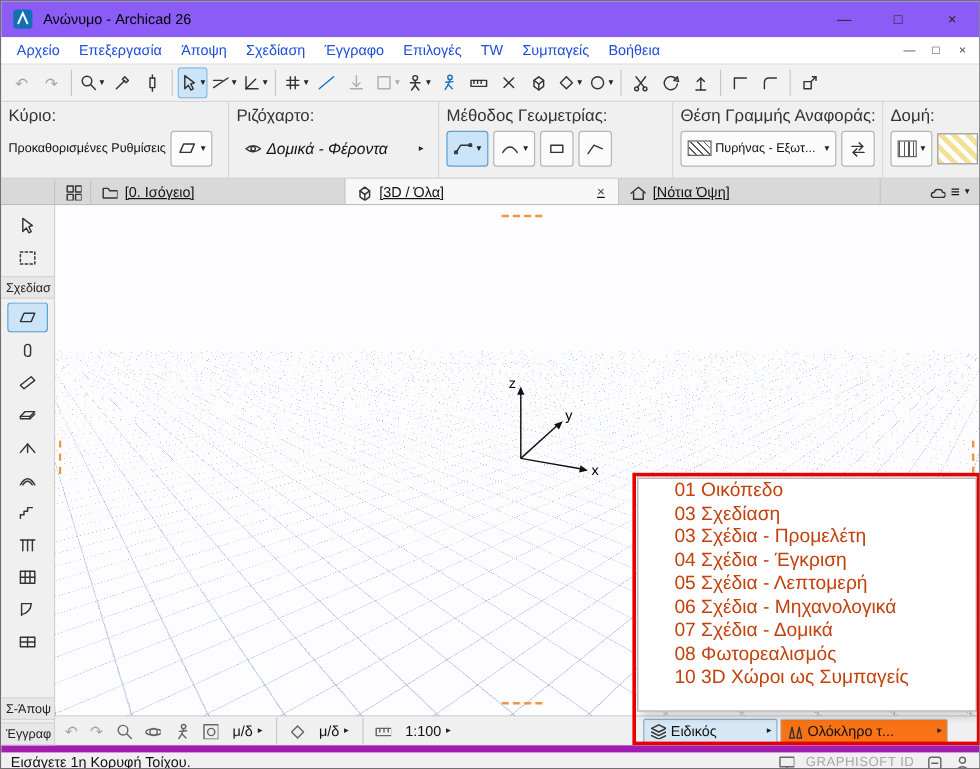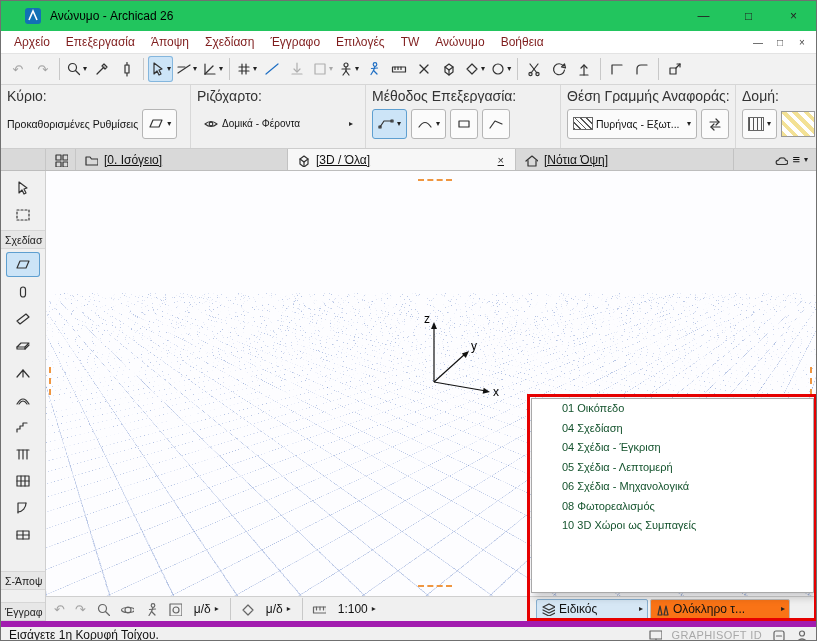--- a/index.html
+++ b/index.html
@@ -3,28 +3,28 @@
 <meta charset="utf-8">
 <style>
   * { margin:0; padding:0; box-sizing:border-box; }
   html,body { background:#9a9a9a; }
   .window {
     position:relative; width:817px; height:641px; background:#f0f0f0;
     border:1px solid #707070; overflow:hidden;
     font-family:"Liberation Sans", sans-serif; font-size:12px; color:#111;
   }
   
-  .titlebar { height:30px; background:#22c55e; display:flex; align-items:center; padding-left:23px; }
+  .titlebar { height:30px; background:#8b5cf6; display:flex; align-items:center; padding-left:9px; }
   .appicon { width:18px; height:18px; margin-right:8px; }
   .title { font-size:12px; color:#000; }
   .wincontrols { margin-left:auto; display:flex; height:100%; }
   .wc { width:45px; height:100%; display:flex; align-items:center; justify-content:center; font-size:12px; color:#222; }
   
   .menubar { height:22px; background:#ffffff; display:flex; align-items:center; padding-left:5px; }
-  .mi { padding:2px 8px; font-size:12px; color:#7f1d1d; }
+  .mi { padding:2px 8px; font-size:12px; color:#1d4ed8; }
   .docwin { margin-left:auto; display:flex; gap:10px; padding-right:8px; font-size:10px; color:#444; }
   .docwin span { width:12px; text-align:center; }
   
   .toolbar { height:32px; background:#f2f2f2; border-top:1px solid #e3e3e3; border-bottom:1px solid #d6d6d6; display:flex; align-items:center; padding:0 5px; gap:1px; }
   .tbtn { height:26px; min-width:24px; display:flex; align-items:center; justify-content:center; gap:1px; padding:0 2px; border-radius:3px; }
   .tbtn.sel { background:#cce4f7; box-shadow:0 0 0 1px #84b6dd inset; }
   .tbtn.dis { opacity:.35; }
   .g { font-size:13px; line-height:1; }
   .caret { font-size:8px; line-height:1; color:#222; }
   .vdiv { width:1px; height:22px; background:#c8c8c8; margin:0 3px; flex:none; }
@@ -38,21 +38,21 @@
   .panel { border-right:1px solid #d8d8d8; padding:3px 6px 4px 6px; display:flex; flex-direction:column; flex:none; }
   .plabel { font-size:14px; color:#333; height:15px; white-space:nowrap; overflow:hidden; }
   .pcontent { flex:1; display:flex; align-items:center; gap:4px; }
   .ibtn { background:#fbfbfb; border:1px solid #b5b5b5; border-radius:3px; height:30px; display:flex; align-items:center; justify-content:center; gap:3px; padding:0 5px; }
   .ibtn.sel { background:#cce4f7; border-color:#5e9fd0; }
   .ibtn.flat { background:transparent; border-color:transparent; }
   .hatch { width:20px; height:13px; border:1px solid #666; background:repeating-linear-gradient(45deg,#555 0 1px,transparent 1px 4px); flex:none; }
   .vhatch { width:16px; height:14px; border:1px solid #666; background:repeating-linear-gradient(90deg,#555 0 1px,transparent 1px 4px); flex:none; }
   .swatch { width:34px; height:26px; border:1px solid #999; background:repeating-linear-gradient(45deg,#f3e195 0 4px,#ffffff 4px 8px); flex:none; }
   .smalltxt { font-size:10.5px; white-space:nowrap; }
-  .itxt { font-size:10px; white-space:nowrap; }
+  .itxt { font-size:13px; font-style:italic; white-space:nowrap; }
   
   .tabbar { height:22px; background:#d9d9d9; border-bottom:1px solid #bdbdbd; display:flex; align-items:stretch; }
   .tabspacer { width:45px; border-right:1px solid #c6c6c6; flex:none; }
   .tabbtn { width:30px; display:flex; align-items:center; justify-content:center; border-right:1px solid #c6c6c6; flex:none; }
   .tab { display:flex; align-items:center; gap:6px; padding:0 8px; border-right:1px solid #c2c2c2; font-size:12px; white-space:nowrap; overflow:hidden; flex:none;text-decoration:underline; }
   .tab.active { background:#f7f7f7; }
   .tabclose { margin-left:auto; font-size:11px; color:#333; padding:0 3px; }
   .tabright { margin-left:auto; display:flex; align-items:center; gap:4px; padding:0 8px; }
   
   .main { display:flex; height:450px; }
@@ -84,21 +84,21 @@
   .bbtn.dis { opacity:.35; }
   .bdrop { padding:0 6px;justify-content:center; }
   .layercombo { background:#d6e7f5; border:1px solid #86aecf; width:112px; }
   .penset { background:#f97316; border:1px solid #bdbdbd; width:140px; }
   
   .statusbar { height:21px; background:#f0f0f0; border-top:6px solid #a21caf; display:flex; align-items:center; padding:0 8px; font-size:12px; }
   .sbright { margin-left:auto; display:flex; align-items:center; gap:9px; }
   .brand { font-size:11px; font-weight:normal; letter-spacing:.4px; color:#a8a8a8; }
   
   .layerpopup { position:absolute; left:530px; top:397px; width:283px; height:195px; background:#ffffff; border:1px solid #a9a9a9; box-shadow:3px 4px 8px rgba(0,0,0,.22); z-index:40; }
-  .lpitem { height:19.5px; line-height:19.5px; padding-left:30px; font-size:11px; color:#14532d; white-space:nowrap; }
+  .lpitem { height:19.5px; line-height:19.5px; padding-left:30px; font-size:16px; color:#c2410c; white-space:nowrap; }
   .redbox { position:absolute; left:526px; top:393px; width:290px; height:227px; border:3px solid #e60000; z-index:60; pointer-events:none; }
 </style>
 </head>
 <body>
 
 <div class="window">
 
   <div class="titlebar">
     <svg class="appicon" viewBox="0 0 18 18">
       <rect x="1" y="1" width="16" height="16" rx="3" fill="#1271b5"></rect>
@@ -113,21 +113,21 @@
   </div>
 
   <div class="menubar">
     <span class="mi">Αρχείο</span>
     <span class="mi">Επεξεργασία</span>
     <span class="mi">Άποψη</span>
     <span class="mi">Σχεδίαση</span>
     <span class="mi">Έγγραφο</span>
     <span class="mi">Επιλογές</span>
     <span class="mi">TW</span>
-    <span class="mi">Ανώνυμο</span>
+    <span class="mi">Συμπαγείς</span>
     <span class="mi">Βοήθεια</span>
     <div class="docwin">
       <span>—</span>
       <span>□</span>
       <span>×</span>
     </div>
   </div>
 
   <div class="toolbar">
     <div class="tbtn dis">
@@ -322,21 +322,21 @@
           <svg class="ic">
               <path d="M2 8 Q8 3 14 8 Q8 13 2 8 Z"></path>
               <circle cx="8" cy="8" r="1.8"></circle>
             </svg>
           <span class="itxt">Δομικά - Φέροντα</span>
           <span class="caret" style="margin-left:auto">▸</span>
         </div>
       </div>
     </div>
     <div class="panel" style="width:195px">
-      <div class="plabel">Μέθοδος Επεξεργασία:</div>
+      <div class="plabel">Μέθοδος Γεωμετρίας:</div>
       <div class="pcontent">
         <div class="ibtn sel">
           <svg class="ic">
               <polyline points="2,11 6,5 14,5"></polyline>
               <rect x="1" y="10" width="2" height="2" fill="#333"></rect>
               <rect x="13" y="4" width="2" height="2" fill="#333"></rect>
             </svg>
           <span class="caret">▾</span>
         </div>
         <div class="ibtn">
@@ -504,21 +504,21 @@
           </svg>
       </div>
       <div class="tool">
         <svg class="ic">
             <rect x="2" y="4" width="12" height="8"></rect>
             <line x1="8" y1="4" x2="8" y2="12"></line>
             <line x1="2" y1="8" x2="14" y2="8"></line>
           </svg>
       </div>
       <div class="tsec push">Σ-Άποψ</div>
-      <div class="tsec" style="margin-top:10px; margin-bottom:0">Έγγραφ</div>
+      <div class="tsec" style="margin-top:0; margin-bottom:0">Έγγραφ</div>
     </div>
 
     <div class="canvaswrap">
       <div class="canvas">
         <div class="gridplane"></div>
 
         <svg class="axes" width="170" height="100">
           <line x1="88" y1="71" x2="88" y2="14"></line>
           <polygon points="88,11 85,18 91,18"></polygon>
           <line x1="88" y1="71" x2="119" y2="43"></line>
@@ -633,23 +633,25 @@
         </svg>
       <svg class="ic s14 gray">
           <circle cx="8" cy="5.5" r="2.5"></circle>
           <path d="M3.5 13 Q8 9 12.5 13"></path>
         </svg>
     </div>
   </div>
 
   <div class="layerpopup">
     <div class="lpitem">01 Οικόπεδο</div>
-    <div class="lpitem">04 Σχεδίαση</div>
+    <div class="lpitem">03 Σχεδίαση</div>
+    <div class="lpitem">03 Σχέδια - Προμελέτη</div>
     <div class="lpitem">04 Σχέδια - Έγκριση</div>
     <div class="lpitem">05 Σχέδια - Λεπτομερή</div>
     <div class="lpitem">06 Σχέδια - Μηχανολογικά</div>
+    <div class="lpitem">07 Σχέδια - Δομικά</div>
     <div class="lpitem">08 Φωτορεαλισμός</div>
     <div class="lpitem">10 3D Χώροι ως Συμπαγείς</div>
   </div>
 
   <div class="redbox"></div>
 
 </div>
 
 </body></html>

